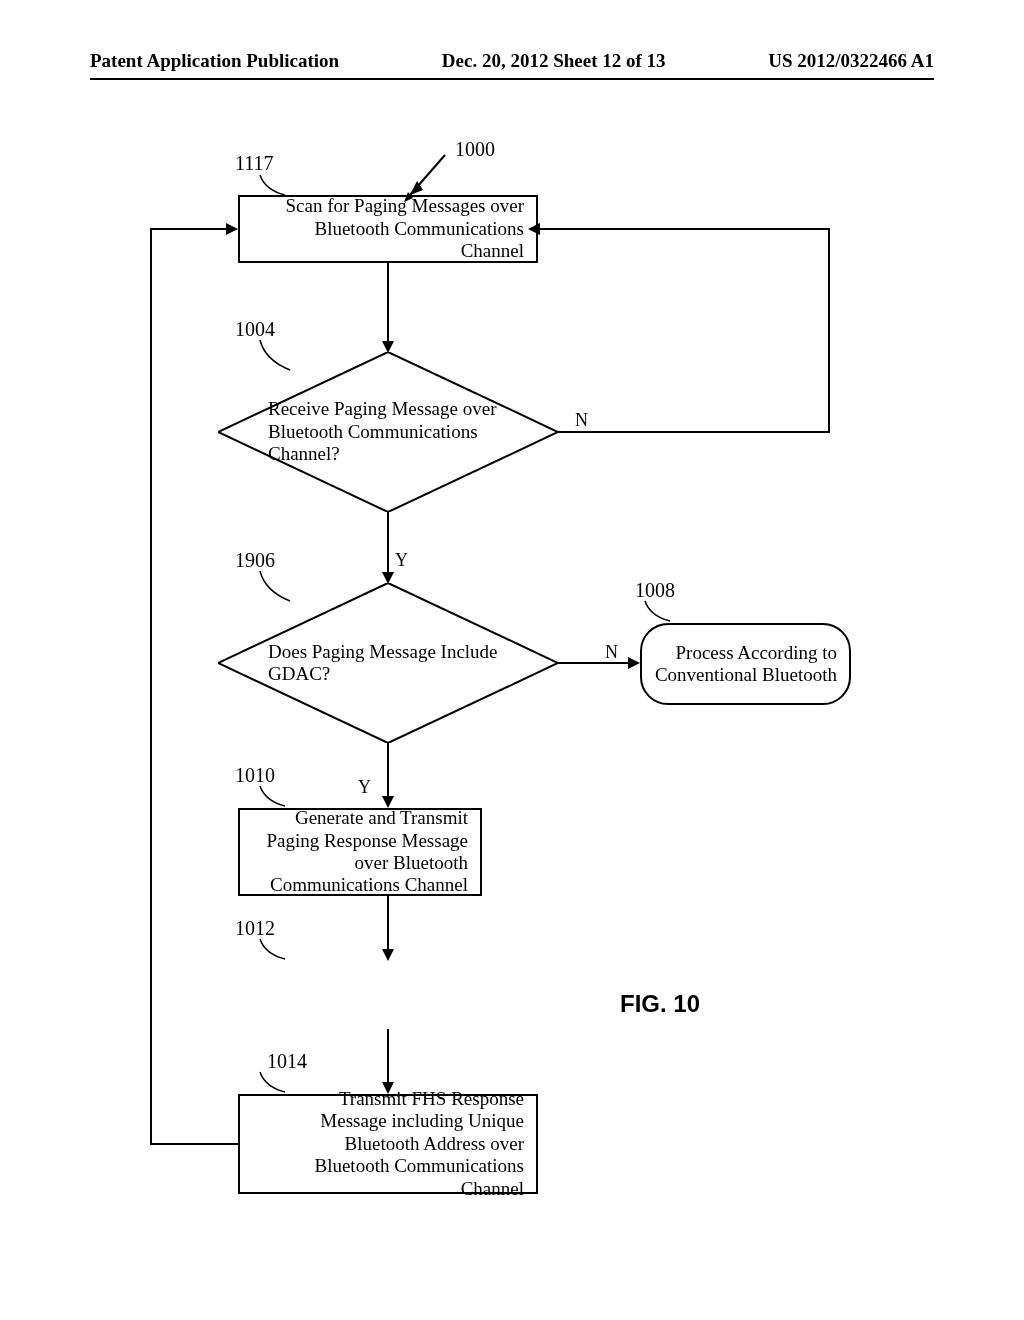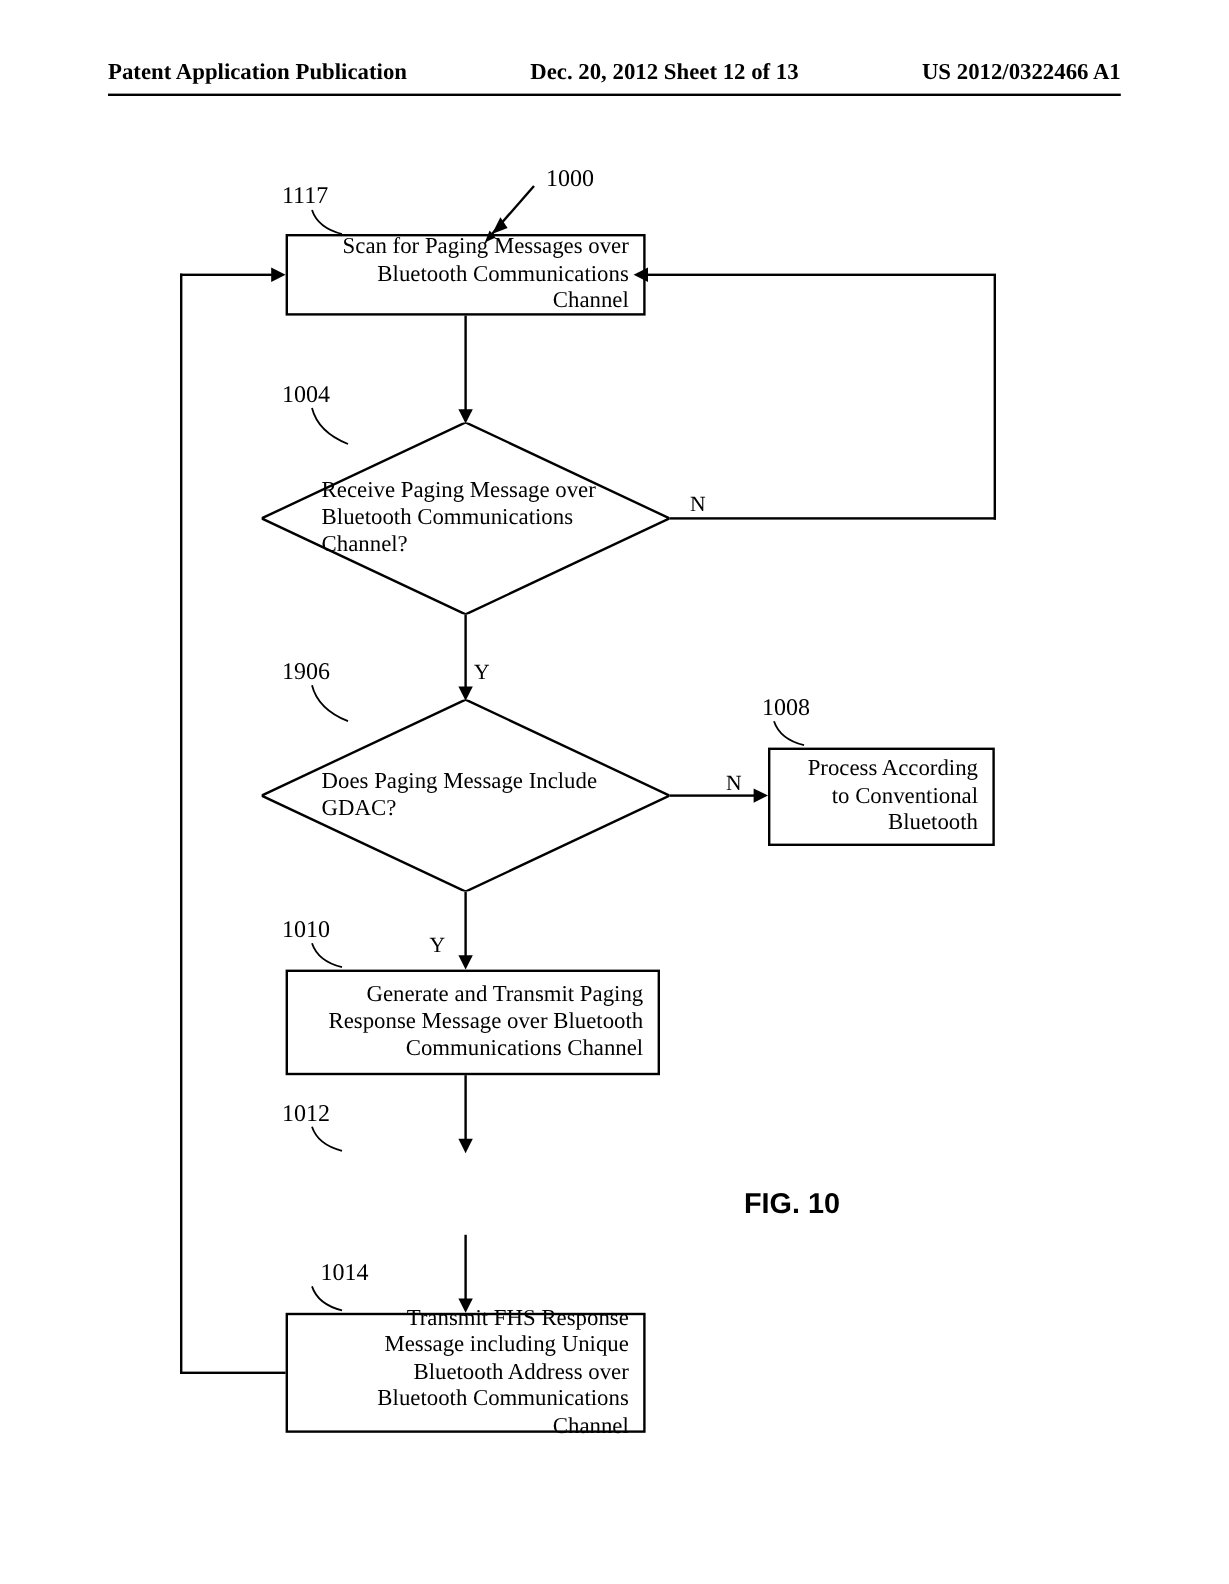--- a/index.html
+++ b/index.html
@@ -174,35 +174,35 @@
     <svg width="40" height="40">
         <path d="M5,5 Q10,25 35,35" stroke="#000" fill="none" stroke-width="1.5"></path>
       </svg>
   </div>
   <div class="ref-label" style="left:235px; top:429px;">1906</div>
 
   <div class="arrow-line" style="left:558px; top:542px; width:72px; height:2px;"></div>
   <div class="arrow-head right" style="left:628px; top:537px;"></div>
   <div class="yn-label" style="left:605px; top:522px;">N</div>
 
-  <div class="flow-box" style="left:640px; top:503px; width:189px; height:82px;">
+  <div class="flow-box" style="left:640px; top:503px; width:211px; height:82px;border-radius:28px;">
     <span>Process According to Conventional Bluetooth</span>
   </div>
   <div class="leader" style="left:640px; top:476px;">
     <svg width="40" height="30">
         <path d="M5,5 Q10,20 30,25" stroke="#000" fill="none" stroke-width="1.5"></path>
       </svg>
   </div>
   <div class="ref-label" style="left:620px; top:459px;margin-left:15px;">1008</div>
 
   <div class="arrow-line" style="left:387px; top:623px; width:2px; height:55px;"></div>
   <div class="arrow-head down" style="left:382px; top:676px;"></div>
   <div class="yn-label" style="left:358px; top:657px;">Y</div>
 
-  <div class="flow-box" style="left:238px; top:688px; width:312px; height:88px;">
+  <div class="flow-box" style="left:238px; top:688px; width:244px; height:88px;">
     <span>Generate and Transmit Paging Response Message over Bluetooth Communications Channel</span>
   </div>
   <div class="leader" style="left:255px; top:661px;">
     <svg width="40" height="30">
         <path d="M5,5 Q10,20 30,25" stroke="#000" fill="none" stroke-width="1.5"></path>
       </svg>
   </div>
   <div class="ref-label" style="left:235px; top:644px;">1010</div>
 
   <div class="arrow-line" style="left:387px; top:776px; width:2px; height:55px;"></div>

